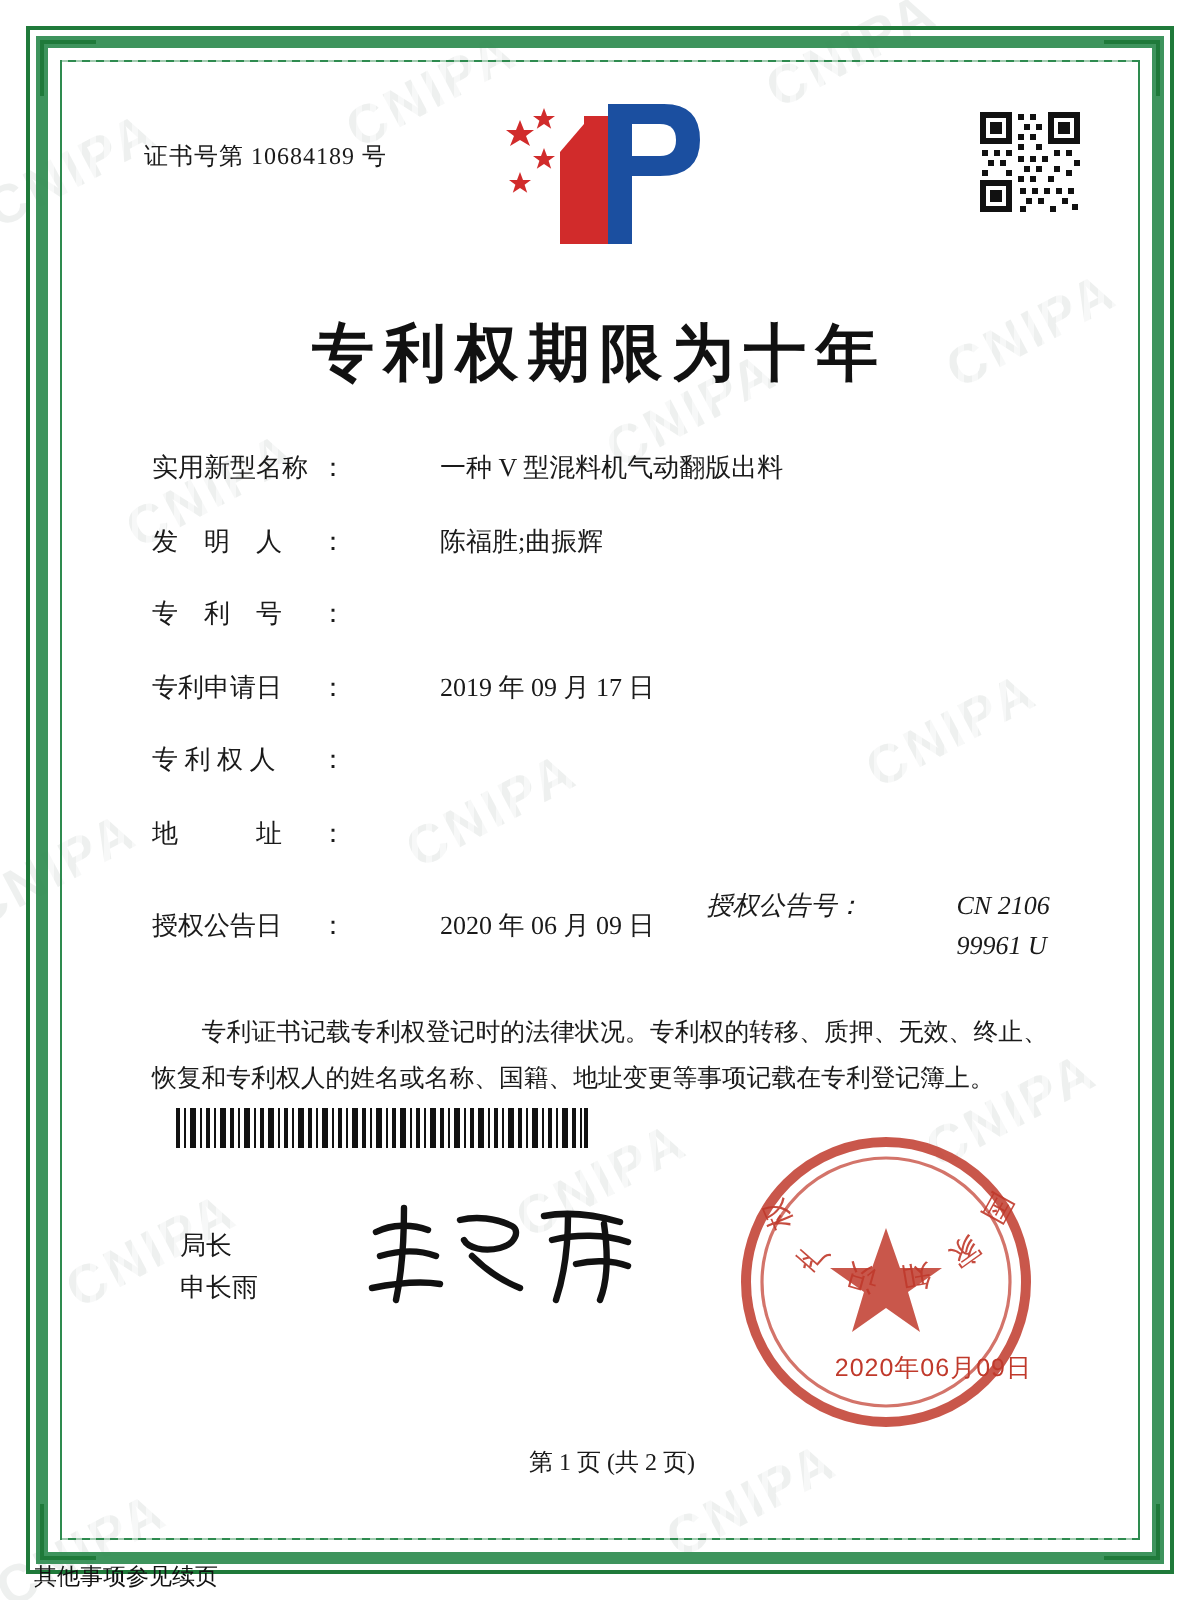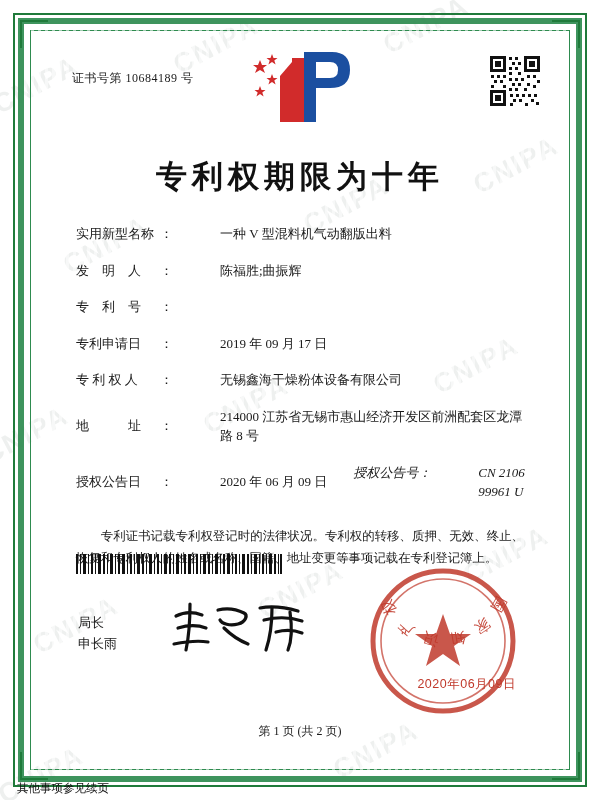--- a/index.html
+++ b/index.html
@@ -180,21 +180,21 @@
     text-align: justify;
   }
   .paragraphs p {
     margin: 0 0 2px 0;
     text-indent: 2em;
   }
 
   
   .bottom {
     position: absolute;
-    left: 0;
+    left: 12px;
     right: 0;
     bottom: 6px;
     height: 200px;
   }
   .barcode {
     position: absolute;
     left: 36px;
     top: 0px;
     width: 206px;
     height: 20px;
@@ -386,27 +386,25 @@
 
     <div class="field-row">
       <div class="field-label">专利申请日</div>
       <div class="field-colon">：</div>
       <div class="field-value">2019 年 09 月 17 日</div>
     </div>
 
     <div class="field-row">
       <div class="field-label">专 利 权 人</div>
       <div class="field-colon">：</div>
-      <div class="field-value">无锡鑫海干燥粉体设备有限公司</div>
     </div>
 
     <div class="field-row">
       <div class="field-label">地　　　址</div>
       <div class="field-colon">：</div>
-      <div class="field-value">214000 江苏省无锡市惠山经济开发区前洲配套区龙潭路 8 号</div>
     </div>
 
     <div class="field-row two-col">
       <div class="field-label">授权公告日</div>
       <div class="field-colon">：</div>
       <div class="field-value" style="flex:0 0 auto;">2020 年 06 月 09 日</div>
       <div class="sec">
         <div class="field-label">授权公告号</div>
         <div class="field-colon">：</div>
         <div class="field-value">CN 210699961 U</div>

